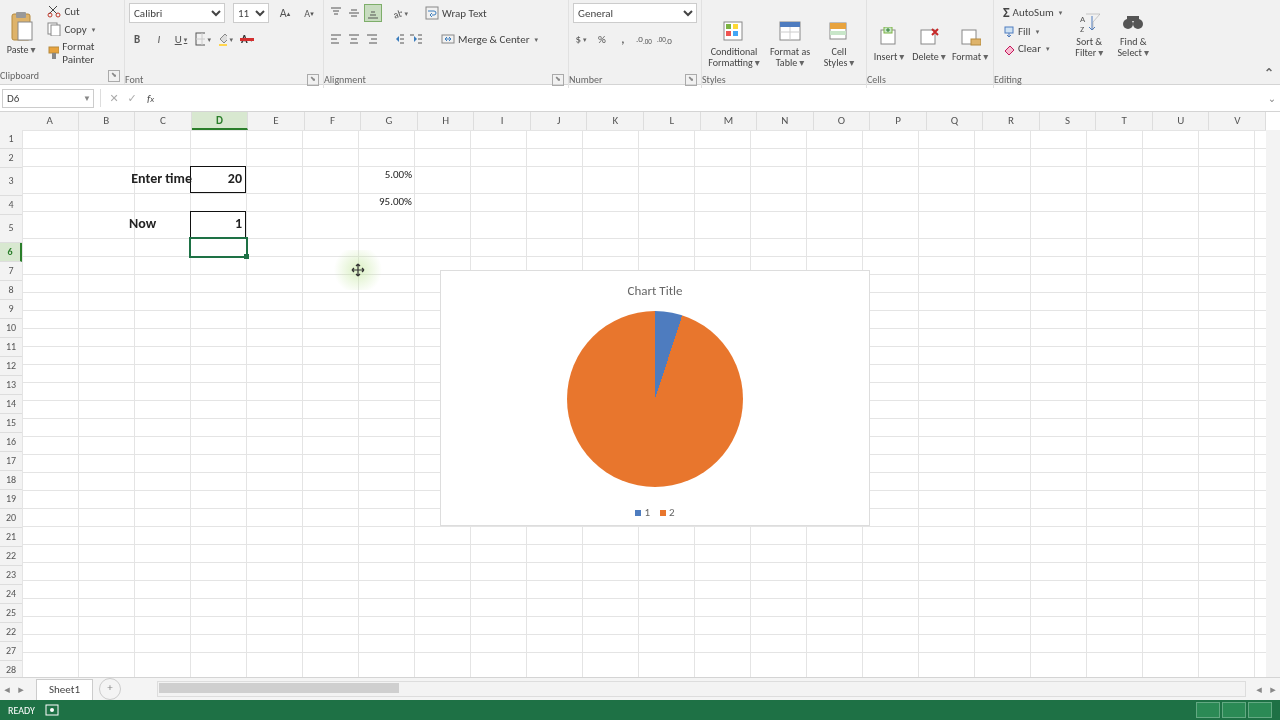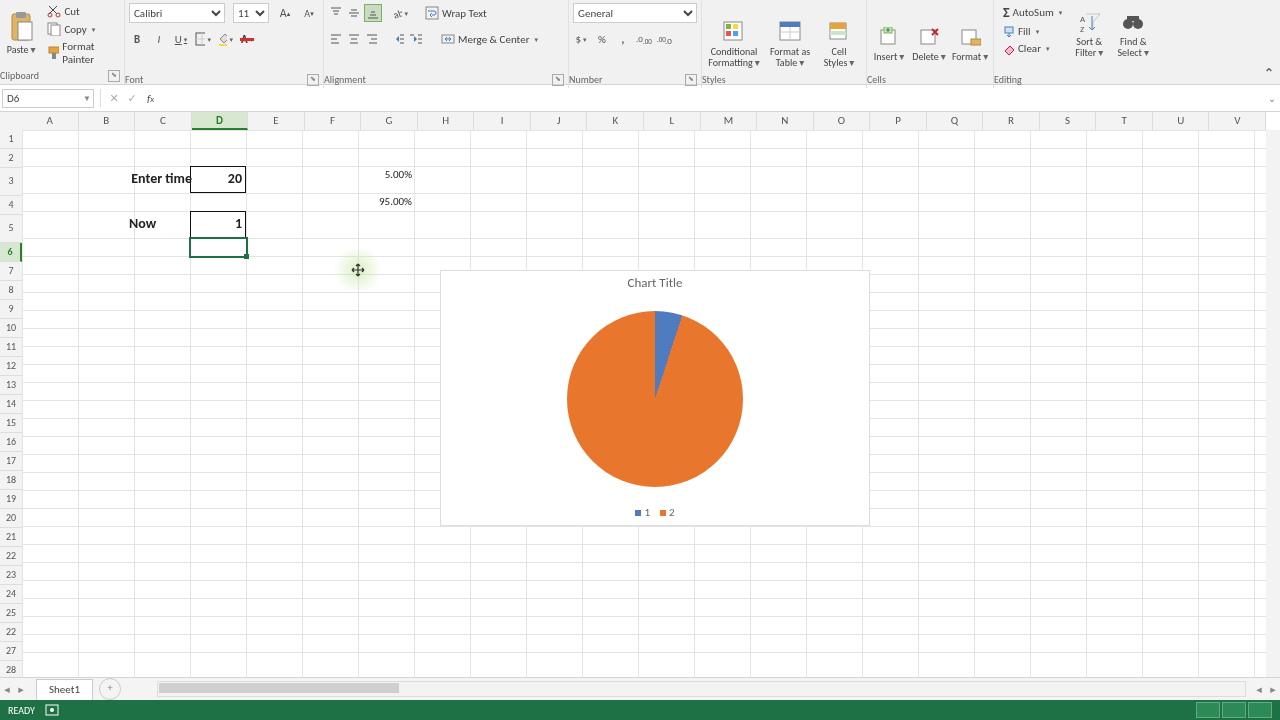--- a/index.html
+++ b/index.html
@@ -44,21 +44,21 @@
 .gridline-h{position:absolute;left:0;right:0;height:0;border-bottom:1px solid #e4e4e4}
 .cell-text{position:absolute;font-size:11px;color:#222;padding:0 2px;white-space:nowrap}
 .bold{font-weight:700;font-size:14px}
 .activecell{position:absolute;border:2px solid #1e7145;pointer-events:none}
 .activecell .handle{position:absolute;right:-3px;bottom:-3px;width:5px;height:5px;background:#1e7145}
 .boxed{position:absolute;border:1.5px solid #111}
 .vscroll{position:absolute;right:0;top:18px;bottom:0;width:14px;background:#f3f3f3}
 
 
 .chart{position:absolute;background:#fff;border:1px solid #ddd}
-.chart-title{text-align:center;font-size:13px;color:#666;margin-top:4px}
+.chart-title{text-align:center;font-size:13px;color:#666;margin-top:12px}
 .pie{position:absolute;border-radius:50%}
 .legend{position:absolute;bottom:6px;left:0;right:0;text-align:center;font-size:11px;color:#666}
 .legend .sw{display:inline-block;width:6px;height:6px;margin-right:3px;vertical-align:middle}
 
 
 .movehl{position:absolute;background:radial-gradient(circle,#c2e69c99 0%,#c2e69c00 70%);pointer-events:none;display:flex;align-items:center;justify-content:center}
 .movehl svg{width:14px;height:14px}
 
 
 .tabs{height:22px;border-top:1px solid #d4d4d4;background:#f4f4f4;display:flex;align-items:center;font-size:11px}

